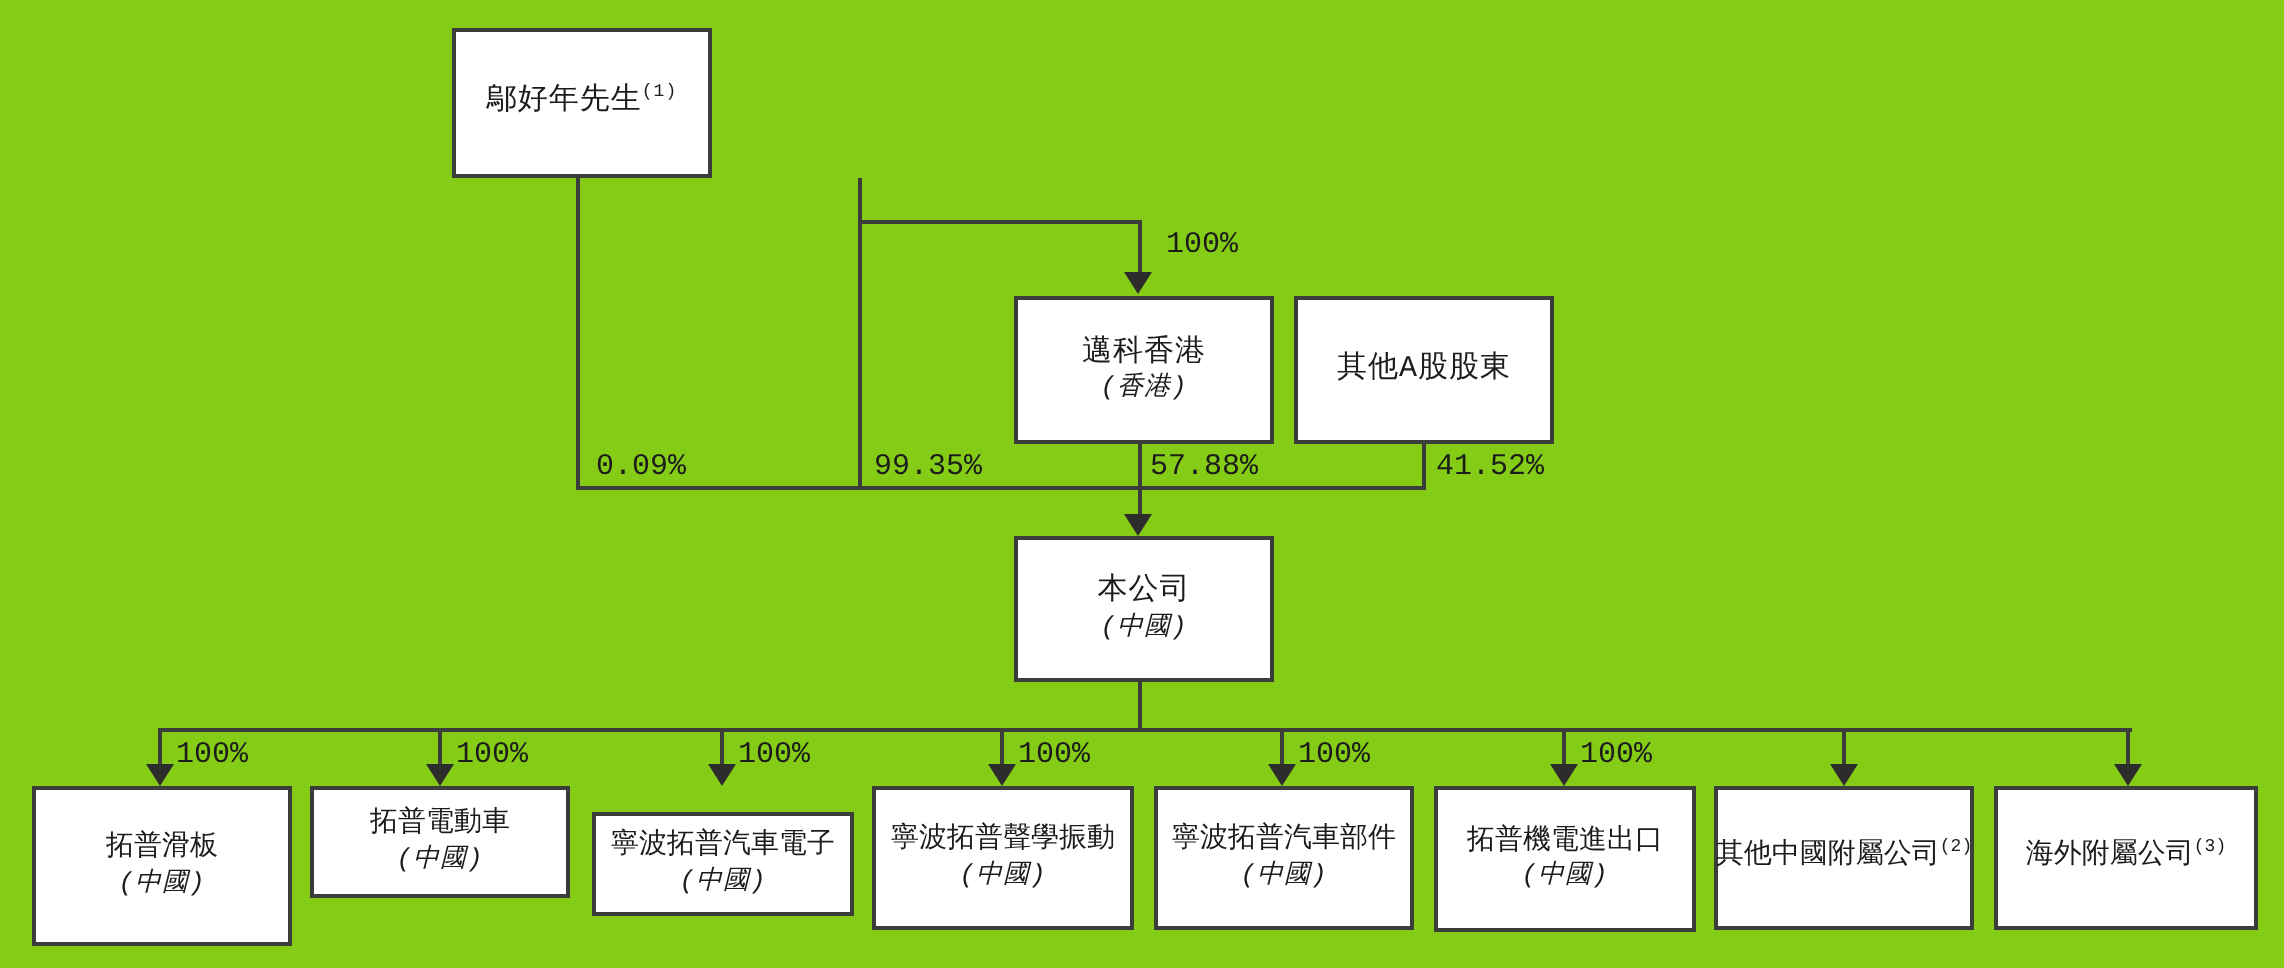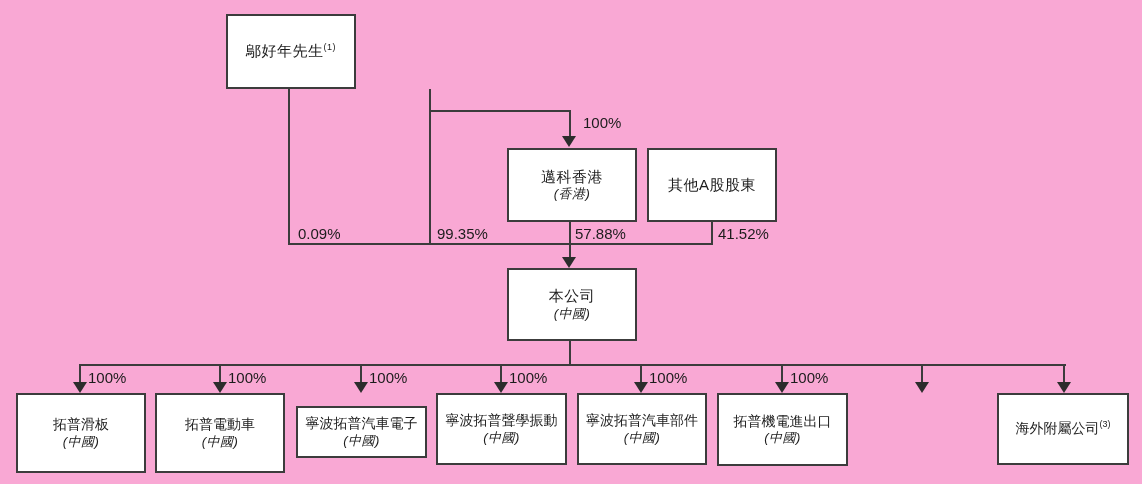--- a/index.html
+++ b/index.html
@@ -1,20 +1,20 @@
 <!DOCTYPE html>
 <html><head>
 <meta charset="utf-8">
 <style>
   html,body{margin:0;padding:0;background:#ffffff;}
   #stage{
     position:relative;
     width:1142px;height:484px;
-    background:#f9a8d4;
-    font-family:Liberation Sans, sans-serif;
+    background:#84cc16;
+    font-family:Liberation Mono, monospace;
     color:#1c1c1c;
     overflow:hidden;
   }
   .box{
     position:absolute;
     box-sizing:border-box;
     border:2px solid #3c3c3c;
     background:#ffffff;
     display:flex;
     flex-direction:column;
@@ -109,37 +109,40 @@
   <div class="vline" style="left:921px;top:364px;width:2px;height:19px"></div>
   <div class="arrow" style="left:915px;top:382px"></div>
 
   <div class="vline" style="left:1063px;top:364px;width:2px;height:19px"></div>
   <div class="arrow" style="left:1057px;top:382px"></div>
 
   <div class="box" style="left:16px;top:393px;width:130px;height:80px">
     <div class="name-sm">拓普滑板</div>
     <div class="place">(中國)</div>
   </div>
-  <div class="box" style="left:155px;top:393px;width:130px;height:80px">
+  <div class="box" style="left:155px;top:393px;width:130px;height:56px">
     <div class="name-sm">拓普電動車</div>
     <div class="place">(中國)</div>
   </div>
   <div class="box" style="left:296px;top:406px;width:131px;height:52px">
     <div class="name-sm">寧波拓普汽車電子</div>
     <div class="place">(中國)</div>
   </div>
   <div class="box" style="left:436px;top:393px;width:131px;height:72px">
     <div class="name-sm">寧波拓普聲學振動</div>
     <div class="place">(中國)</div>
   </div>
   <div class="box" style="left:577px;top:393px;width:130px;height:72px">
     <div class="name-sm">寧波拓普汽車部件</div>
     <div class="place">(中國)</div>
   </div>
   <div class="box" style="left:717px;top:393px;width:131px;height:73px">
     <div class="name-sm">拓普機電進出口</div>
     <div class="place">(中國)</div>
   </div>
+  <div class="box" style="left:857px;top:393px;width:130px;height:72px">
+    <div class="name-sm"><span>其他中國附屬公司</span><sup>(2)</sup></div>
+  </div>
   <div class="box" style="left:997px;top:393px;width:132px;height:72px">
     <div class="name-sm"><span>海外附屬公司</span><sup>(3)</sup></div>
   </div>
 
 </div>
 
 </body></html>

